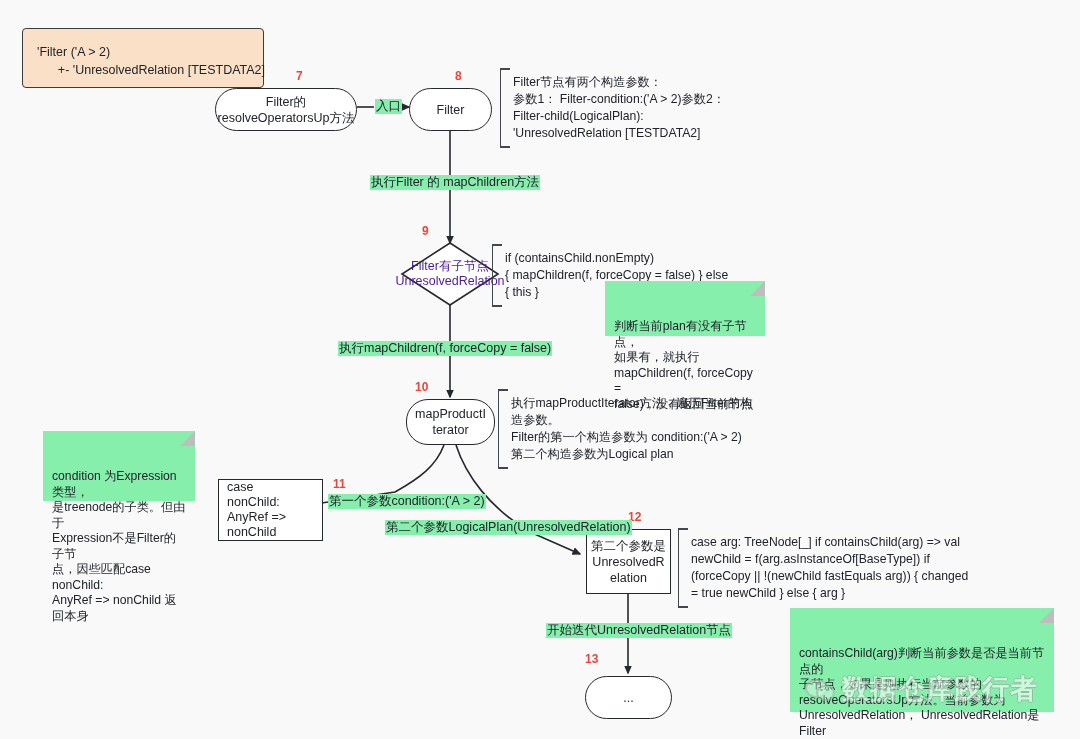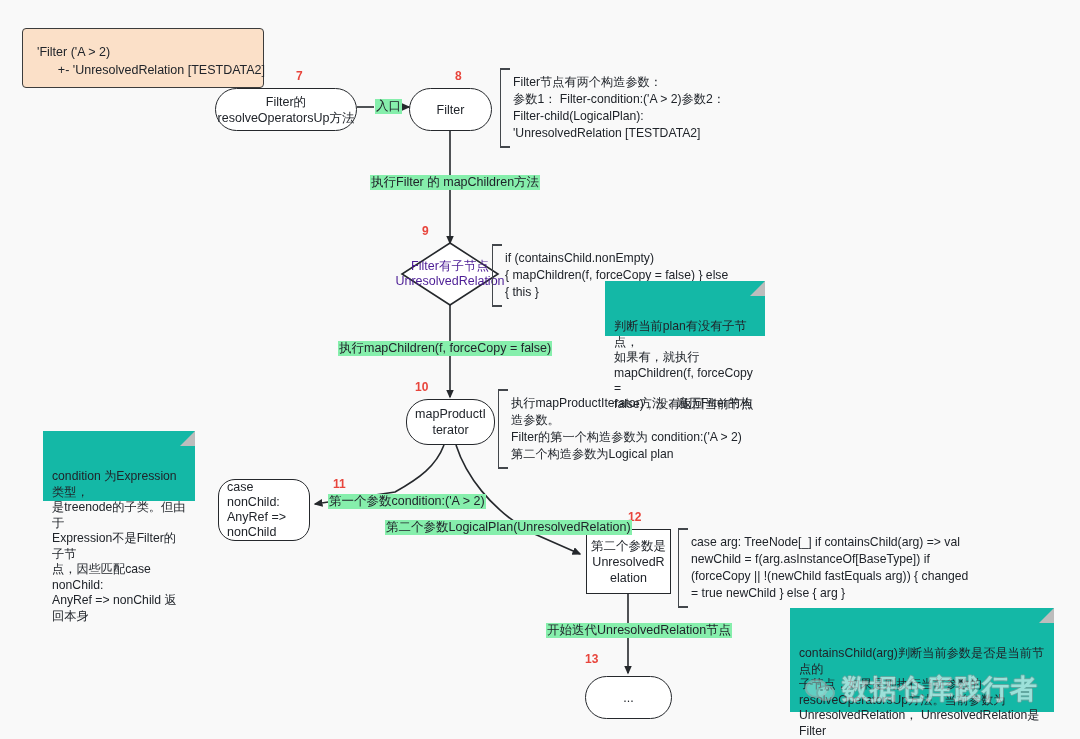--- a/index.html
+++ b/index.html
@@ -85,21 +85,21 @@
     font-size: 12.5px;
     line-height: 18px;
     white-space: pre;
     padding: 14px 14px;
   }
 
   
   .sticky {
     position: absolute;
     box-sizing: border-box;
-    background: #14b8a6;
+    background: #86efac;
     color: #20242a;
     font-size: 12.2px;
     line-height: 15.5px;
     white-space: pre-line;
     padding: 7px 9px 7px 9px;
   }
   .sticky .fold {
     position: absolute;
     top: 0; right: 0;
     width: 0; height: 0;
@@ -212,21 +212,21 @@
   <div class="diamond-wrap" style="left:402px; top:243px; width:96px; height:62px;">
     <div class="diamond-label" style="top:16px;">Filter有子节点
 UnresolvedRelation</div>
   </div>
 
   <div class="step-num" style="left:415px; top:381px;">10</div>
   <div class="node stadium" style="left:406px; top:399px; width:89px; height:46px;">mapProductI
 terator</div>
 
   <div class="step-num" style="left:333px; top:478px;">11</div>
-  <div class="node rect" style="left:218px; top:479px; width:92px; height:62px; justify-content:flex-start; text-align:left; padding-left:8px; line-height:15px;border-radius:17px;">case
+  <div class="node rect" style="left:218px; top:479px; width:105px; height:62px; justify-content:flex-start; text-align:left; padding-left:8px; line-height:15px;">case
 nonChild:
 AnyRef =&gt;
 nonChild</div>
 
   <div class="step-num" style="left:628px; top:511px;">12</div>
   <div class="node rect" style="left:586px; top:529px; width:85px; height:65px; line-height:16px;">第二个参数是
 UnresolvedR
 elation</div>
 
   <div class="step-num" style="left:585px; top:653px;">13</div>

